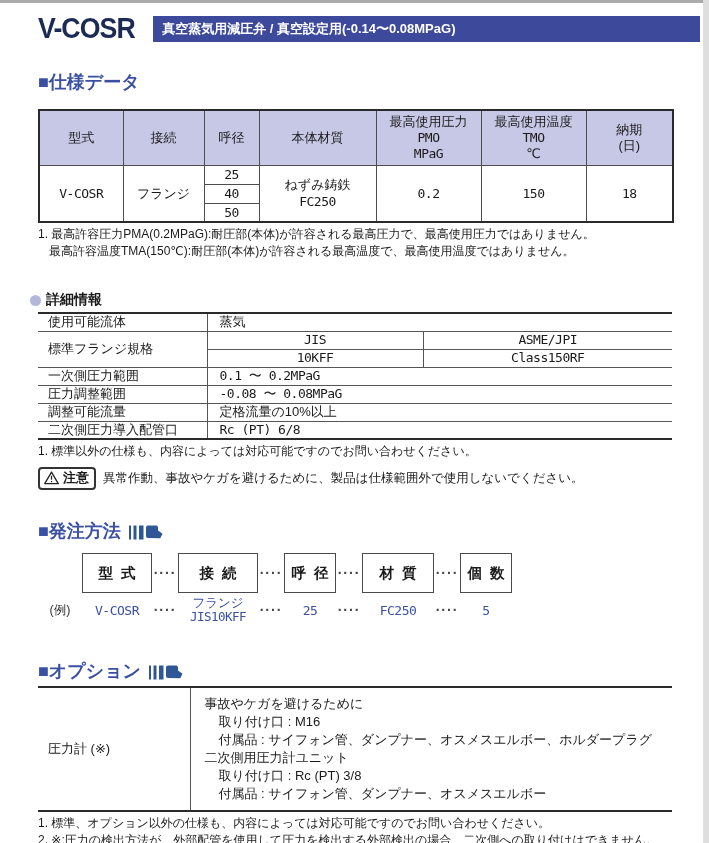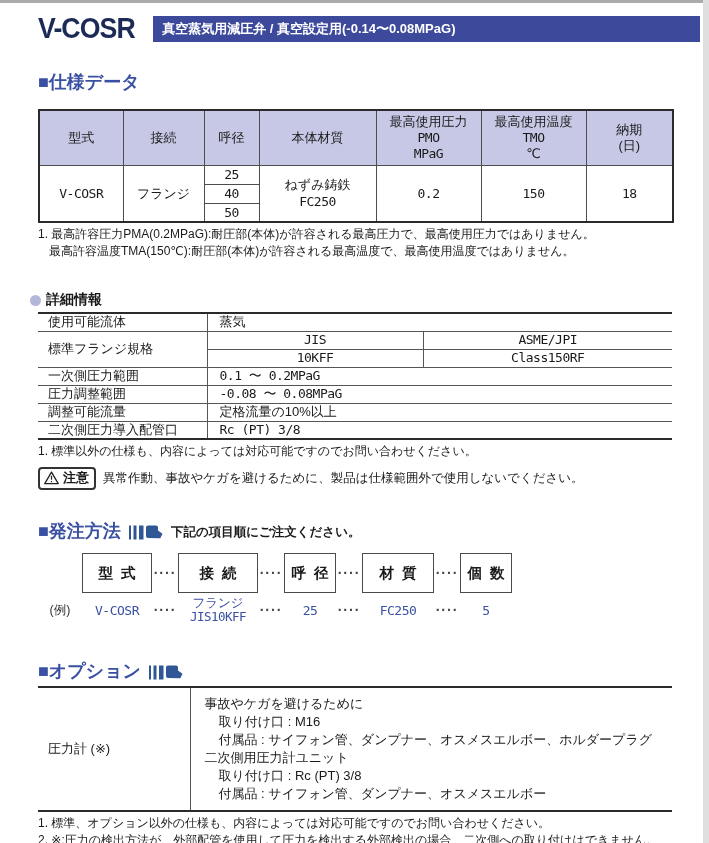--- a/index.html
+++ b/index.html
@@ -200,21 +200,21 @@
   <tr>
     <td class="lbl">圧力調整範囲</td>
     <td class="v mono" colspan="2">-0.08 〜 0.08MPaG</td>
   </tr>
   <tr>
     <td class="lbl">調整可能流量</td>
     <td class="v" colspan="2">定格流量の10%以上</td>
   </tr>
   <tr>
     <td class="lbl">二次側圧力導入配管口</td>
-    <td class="v mono" colspan="2">Rc (PT) 3/8</td>
+    <td class="v mono" colspan="2">Rc (PT) 6/8</td>
   </tr>
 </tbody>
   </table>
 
 <div class="note m-note">1. 標準以外の仕様も、内容によっては対応可能ですのでお問い合わせください。</div>
 
 <div class="caution-row">
   <span class="caution-box">
     <svg width="15" height="14" viewBox="0 0 16 14">
       <path d="M8 0.8 L15.2 13 H0.8 Z" fill="none" stroke="#222" stroke-width="1.4" stroke-linejoin="round"></path>
@@ -227,21 +227,20 @@
 </div>
 
 <div class="heading-row" style="margin-top:30px;">
   <span class="sec-heading">■発注方法</span>
   <svg class="hand-icon" width="34" height="17" viewBox="0 0 34 17" fill="#2f5795">
     <rect x="0" y="1.5" width="2" height="14"></rect>
     <rect x="4.5" y="1.5" width="3" height="14"></rect>
     <rect x="10" y="1.5" width="4.5" height="14"></rect>
     <path d="M17 3.5 a2 2 0 0 1 2 -2 h8 a2 2 0 0 1 2 2 v3 l4.5 3.2 -2.2 4.6 -12.3 -0.3 a2 2 0 0 1 -2 -2 z"></path>
   </svg>
-  <span class="heading-sub">下記の項目順にご注文ください。</span>
 </div>
 
 <div class="order-grid">
 
   <div></div>
   <div class="obox">型 式</div>
   <div class="odots">····</div>
   <div class="obox">接 続</div>
   <div class="odots">····</div>
   <div class="obox">呼 径</div>

